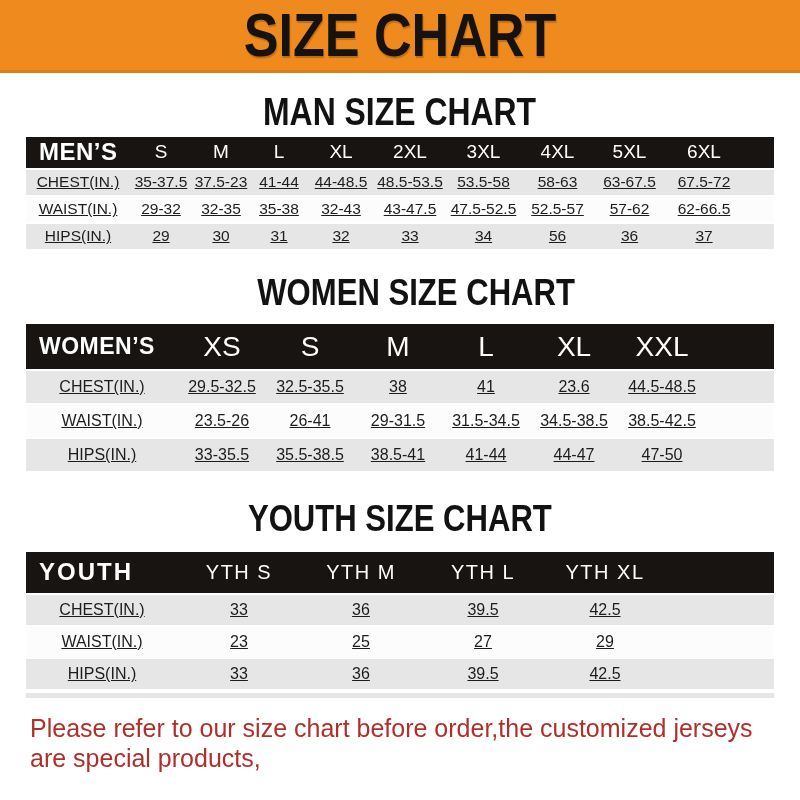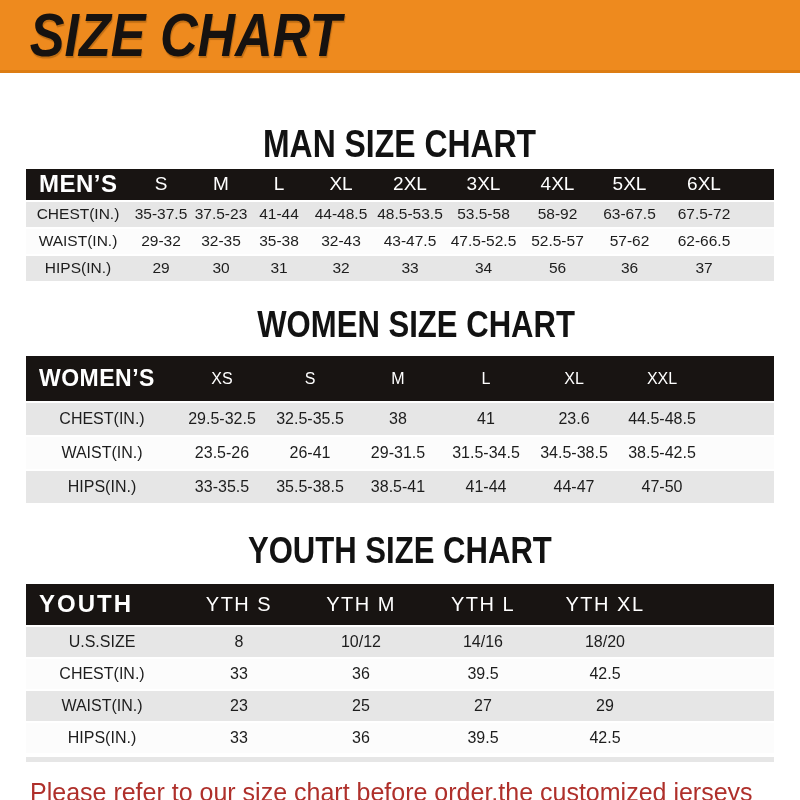--- a/index.html
+++ b/index.html
@@ -10,59 +10,59 @@
     font-family: "Liberation Sans", sans-serif;
     color: #1c1c1c;
   }
   .cond { display: inline-block; transform: scaleX(0.84); transform-origin: center; white-space: nowrap; }
 
   
   .banner {
     height: 70px;
     background: var(--banner_bg, #EE8A1E);
     border-bottom: 3px solid var(--banner_edge, #DD7D13);
-    display: flex; align-items: center;  font-style: italic;
+    display: flex; align-items: center; justify-content: center;
   }
   .banner-title {
     font-size: 62px; font-weight: bold; color: #161210;
     letter-spacing: 0px; line-height: 1;
     text-shadow: 1px 2px 1px rgba(100,55,0,0.35);
   }
 
   
   .heading { margin: 0; text-align: center; font-weight: bold; color: #121212; line-height: 1.15; }
-  .h-men   { padding-top: 30px; font-size: 38px; margin-top: 20px; }
+  .h-men   { padding-top: 18px; font-size: 38px; }
   .h-women { padding-top: 21px; font-size: 37px; padding-left: 32px; }
   .h-youth { padding-top: 25px; font-size: 37px; }
 
   
   .sizetable {
     width: 748px; margin: 0 auto;
     border-collapse: separate; border-spacing: 0 2px;
     table-layout: fixed;
   }
   .sizetable thead th {
     background: var(--bar_bg, #181412);
     color: #ffffff; font-weight: normal; text-align: center; padding: 0;
   }
   .sizetable thead th.corner { text-align: left; padding-left: 13px; font-weight: bold; }
-  .sizetable tbody tr { background: #FCFCFC; }
+  .sizetable tbody tr { background: #FCFCFC; text-decoration: underline; }
   .sizetable tbody tr:nth-child(odd) { background: var(--stripe, #E6E6E6); }
   .sizetable tbody th, .sizetable tbody td {
     font-weight: normal; font-size: 15.5px; color: #1d1d1d;
     text-align: center; padding: 0;
   }
 
   .men { }
   .men thead th { height: 31px; font-size: 19px; }
   .men thead th.corner { font-size: 24px; letter-spacing: 0.5px; }
   .men tbody tr { height: 25px; }
 
   .women { margin-top: 8px; }
-  .women thead th { height: 45px; font-size: 16px; }
+  .women thead th { height: 45px; font-size: 28px; }
   .women thead th.corner { font-size: 23px; letter-spacing: 0.5px; }
   .women tbody tr { height: 32px; }
   .women tbody th, .women tbody td { font-size: 16px; }
 
   .youth { margin-top: 9px; }
   .youth thead th { height: 41px; font-size: 20px; letter-spacing: 1.5px; }
   .youth thead th.corner { font-size: 24px; letter-spacing: 2px; }
   .youth tbody tr { height: 30px; }
   .youth tbody th, .youth tbody td { font-size: 16px; }
 
@@ -113,21 +113,21 @@
     </thead>
     <tbody>
       <tr>
         <th class="rowlabel">CHEST(IN.)</th>
         <td>35-37.5</td>
         <td>37.5-23</td>
         <td>41-44</td>
         <td>44-48.5</td>
         <td>48.5-53.5</td>
         <td>53.5-58</td>
-        <td>58-92</td>
+        <td>58-63</td>
         <td>63-67.5</td>
         <td>67.5-72</td>
         <td></td>
       </tr>
       <tr>
         <th class="rowlabel">WAIST(IN.)</th>
         <td>29-32</td>
         <td>32-35</td>
         <td>35-38</td>
         <td>32-43</td>
@@ -231,28 +231,20 @@
         <th class="corner">YOUTH</th>
         <th>YTH S</th>
         <th>YTH M</th>
         <th>YTH L</th>
         <th>YTH XL</th>
         <th></th>
       </tr>
     </thead>
     <tbody>
       <tr>
-        <th class="rowlabel">U.S.SIZE</th>
-        <td>8</td>
-        <td>10/12</td>
-        <td>14/16</td>
-        <td>18/20</td>
-        <td></td>
-      </tr>
-      <tr>
         <th class="rowlabel">CHEST(IN.)</th>
         <td>33</td>
         <td>36</td>
         <td>39.5</td>
         <td>42.5</td>
         <td></td>
       </tr>
       <tr>
         <th class="rowlabel">WAIST(IN.)</th>
         <td>23</td>

